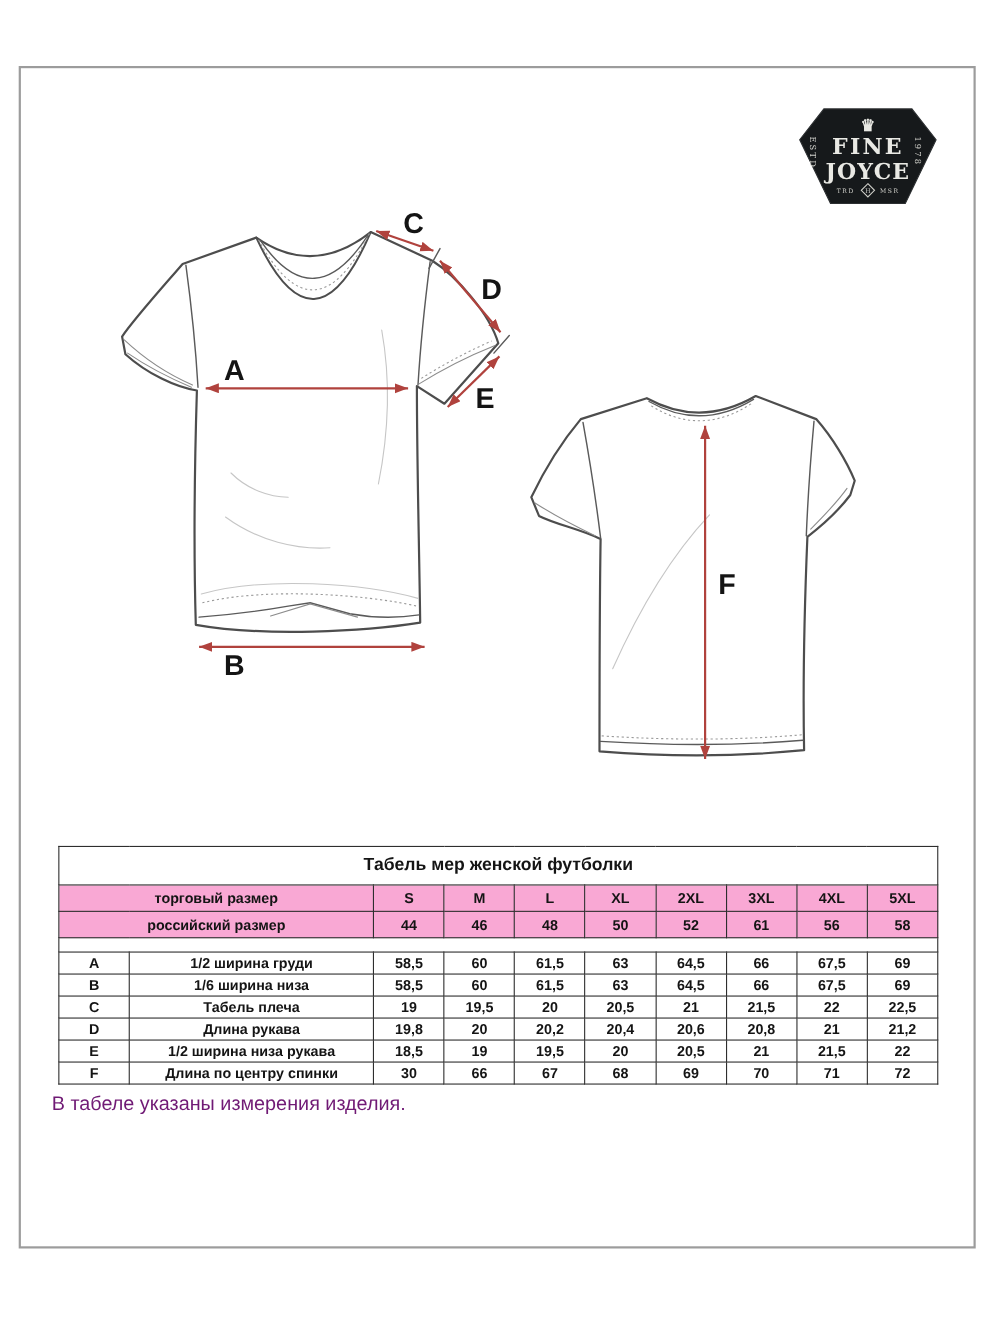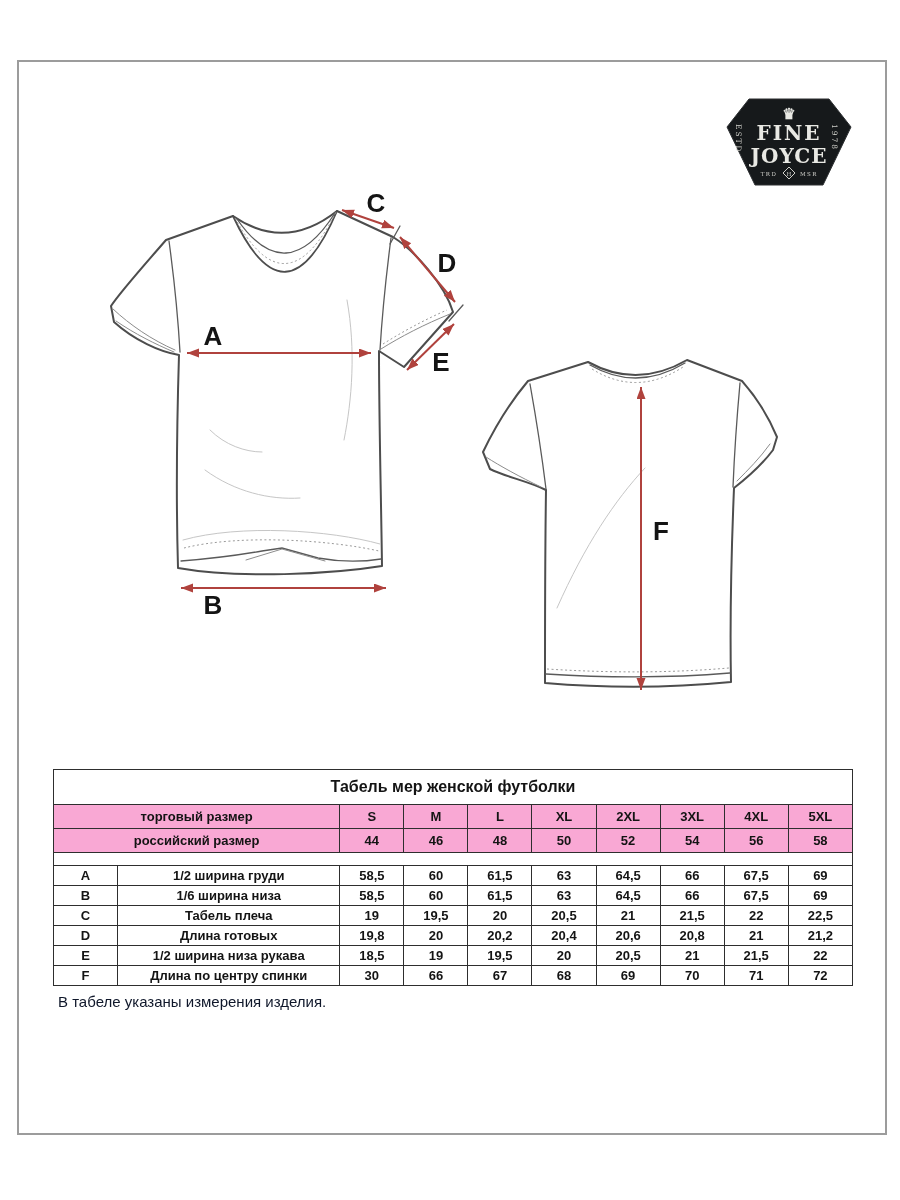--- a/index.html
+++ b/index.html
@@ -33,21 +33,21 @@
   .size-table table{border-collapse:collapse;table-layout:fixed;width:800px;margin-top:32px;}
   .size-table td{
     border:1px solid #2e2e2e;text-align:center;vertical-align:middle;
     font-weight:bold;font-size:13px;color:#141414;padding:0;height:19px;line-height:1.05;
     background:#fff;
   }
   .size-table .title-row td{height:34px;font-size:16px;}
   .size-table .hdr td{height:23px;background:#f9a8d4;}
   .size-table .spacer{height:12px;}
   
-  .notes{position:absolute;left:58px;top:993px;color:#0f172a;font-size:15px;}
+  .notes{position:absolute;left:47px;top:993px;color:#701a75;font-size:18px;}
   .notes p{margin:0 0 10px 0;}
 </style>
 </head>
 <body>
 
 <div class="frame"></div>
 
 <svg class="logo" viewBox="0 0 130 92">
   <polygon class="badge" points="25,3 105,3 127,31 99,89 31,89 3,31"></polygon>
   <text class="lg-serif" x="65" y="23" font-size="15" text-anchor="middle">♛</text>
@@ -167,21 +167,21 @@
         <td>4XL</td>
         <td>5XL</td>
       </tr>
       <tr class="hdr">
         <td colspan="2">российский размер</td>
         <td>44</td>
         <td>46</td>
         <td>48</td>
         <td>50</td>
         <td>52</td>
-        <td>54</td>
+        <td>61</td>
         <td>56</td>
         <td>58</td>
       </tr>
       <tr>
         <td colspan="10" class="spacer"></td>
       </tr>
       <tr>
         <td>A</td>
         <td>1/2 ширина груди</td>
         <td>58,5</td>
@@ -212,21 +212,21 @@
         <td>19,5</td>
         <td>20</td>
         <td>20,5</td>
         <td>21</td>
         <td>21,5</td>
         <td>22</td>
         <td>22,5</td>
       </tr>
       <tr>
         <td>D</td>
-        <td>Длина готовых</td>
+        <td>Длина рукава</td>
         <td>19,8</td>
         <td>20</td>
         <td>20,2</td>
         <td>20,4</td>
         <td>20,6</td>
         <td>20,8</td>
         <td>21</td>
         <td>21,2</td>
       </tr>
       <tr>

